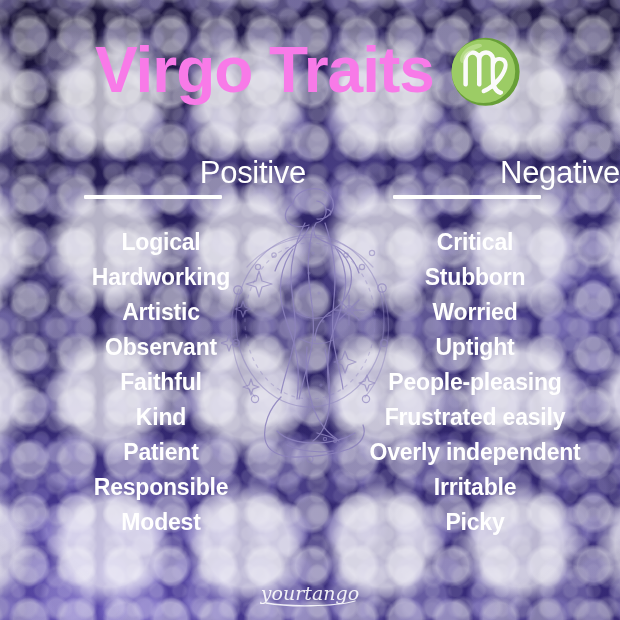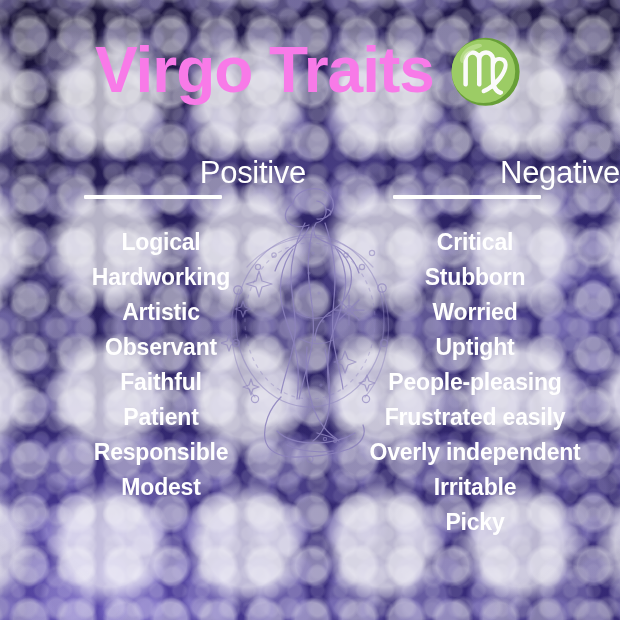--- a/index.html
+++ b/index.html
@@ -274,20 +274,21 @@
       <div class="col-head">
         <span>Positive</span>
         <div class="rule"></div>
       </div>
       <ul class="trait-list">
         <li class="trait">Logical</li>
         <li class="trait">Hardworking</li>
         <li class="trait">Artistic</li>
         <li class="trait">Observant</li>
         <li class="trait">Faithful</li>
+        <li class="trait">Kind</li>
         <li class="trait">Patient</li>
         <li class="trait">Responsible</li>
         <li class="trait">Modest</li>
       </ul>
     </div>
 
     <div class="col right">
       <div class="col-head">
         <span>Negative</span>
         <div class="rule"></div>
@@ -302,14 +303,20 @@
         <li class="trait">Overly independent</li>
         <li class="trait">Irritable</li>
         <li class="trait">Picky</li>
       </ul>
     </div>
 
   </div>
 
   <div class="vignette"></div>
 
+  <div class="footer">
+    <svg width="104" height="26" viewBox="0 0 104 26">
+      <text class="logo-text" x="52" y="18" text-anchor="middle">yourtango</text>
+      <path d="M8 21 C30 25 76 25 97 19" stroke="#ffffff" stroke-width="1.3" fill="none" opacity="0.85" stroke-linecap="round"></path>
+    </svg>
+  </div>
 
 </div>
 
 </body></html>

